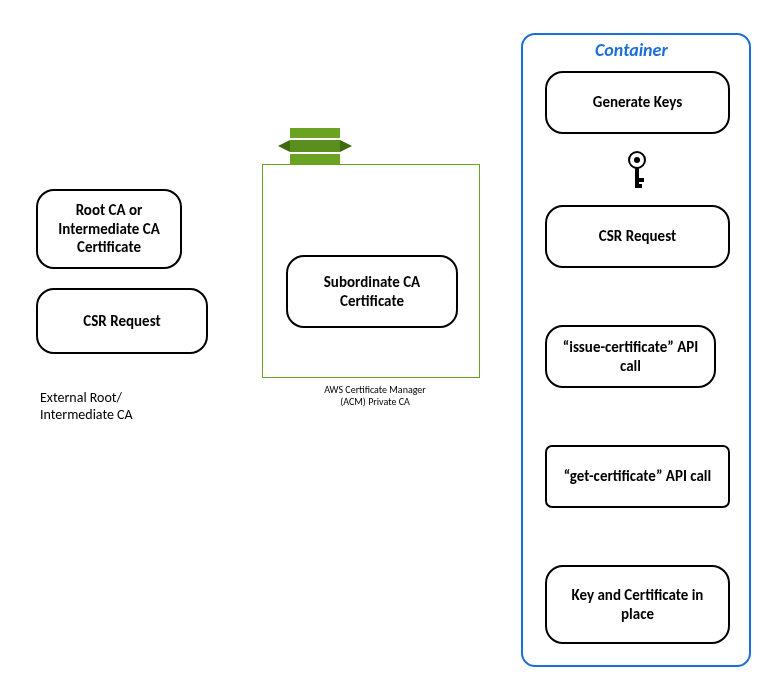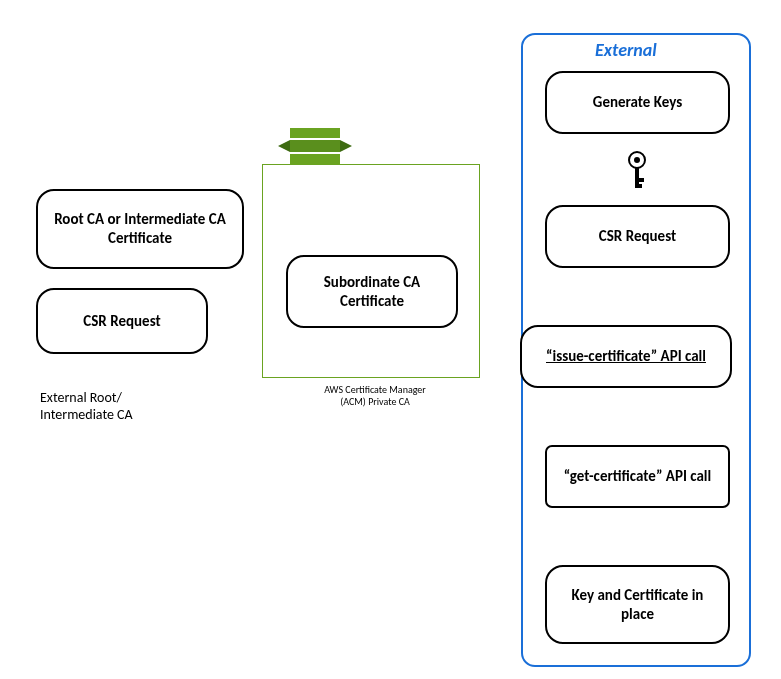--- a/index.html
+++ b/index.html
@@ -67,21 +67,21 @@
   }
 </style>
 </head>
 <body>
 
 <div class="external-caption" style="left:40px; top:390px; width:140px;">
   <span style="white-space:pre-line;">External Root/
 Intermediate CA</span>
 </div>
 
-<div class="node" style="left:36px; top:189px; width:208px; height:80px;">
+<div class="node" style="left:36px; top:189px; width:146px; height:80px;">
   <span>Root CA or Intermediate CA Certificate</span>
 </div>
 
 <div class="node" style="left:36px; top:288px; width:172px; height:66px;">
   <span>CSR Request</span>
 </div>
 
 <div class="pca-box" style="left:262px; top:164px; width:218px; height:214px;"></div>
 
 <div class="aws-icon" style="left:278px; top:128px;">
@@ -98,42 +98,42 @@
 </div>
 
 <div class="pca-caption" style="left:280px; top:384px; width:190px;">
   <span style="white-space:pre-line;">AWS Certificate Manager
 (ACM) Private CA</span>
 </div>
 
 <div class="container-box" style="left:521px; top:33px; width:230px; height:634px;"></div>
 
 <div class="container-title" style="left:595px; top:39px;">
-  <span>External</span>
+  <span>Container</span>
 </div>
 
 <div class="node" style="left:545px; top:71px; width:185px; height:63px;">
   <span>Generate Keys</span>
 </div>
 
 <div class="key-icon" style="left:620px; top:151px; width:34px; height:40px;">
   <svg width="28" height="42" viewBox="0 0 28 42">
     <circle cx="14" cy="10" r="8" fill="#fff" stroke="#000" stroke-width="2"></circle>
     <circle cx="14" cy="10" r="3" fill="#000"></circle>
     <rect x="12" y="17" width="4" height="20" fill="#000"></rect>
     <rect x="12" y="28" width="9" height="4" fill="#000"></rect>
     <rect x="12" y="34" width="7" height="4" fill="#000"></rect>
   </svg>
 </div>
 
 <div class="node" style="left:545px; top:205px; width:185px; height:63px;">
   <span>CSR Request</span>
 </div>
 
-<div class="node" style="left:520px; top:325px; width:212px; height:63px;text-decoration:underline;">
+<div class="node" style="left:545px; top:325px; width:171px; height:63px;">
   <span>“issue-certificate” API call</span>
 </div>
 
 <div class="node" style="left:545px; top:445px; width:185px; height:63px;border-radius:7px;">
   <span>“get-certificate” API call</span>
 </div>
 
 <div class="node" style="left:545px; top:565px; width:185px; height:79px;">
   <span>Key and Certificate in place</span>
 </div>

